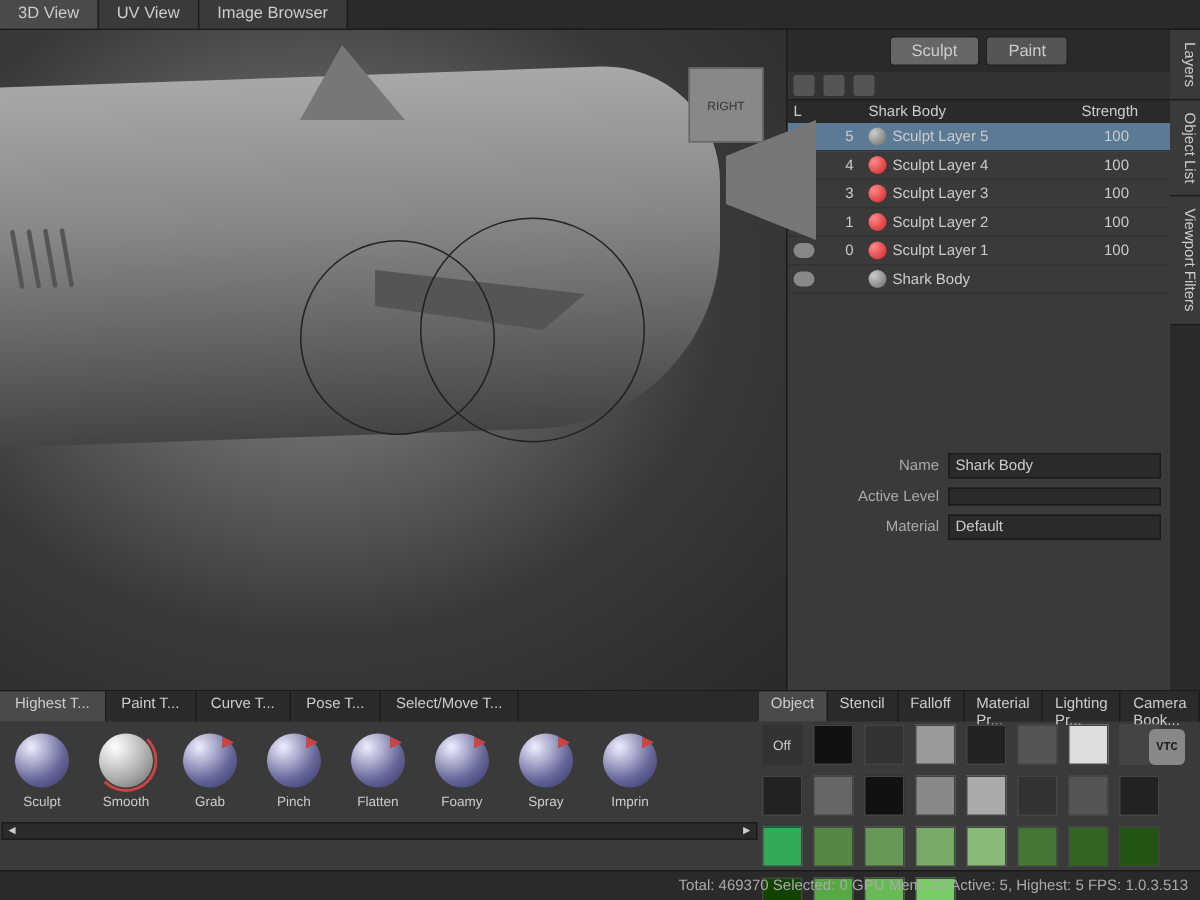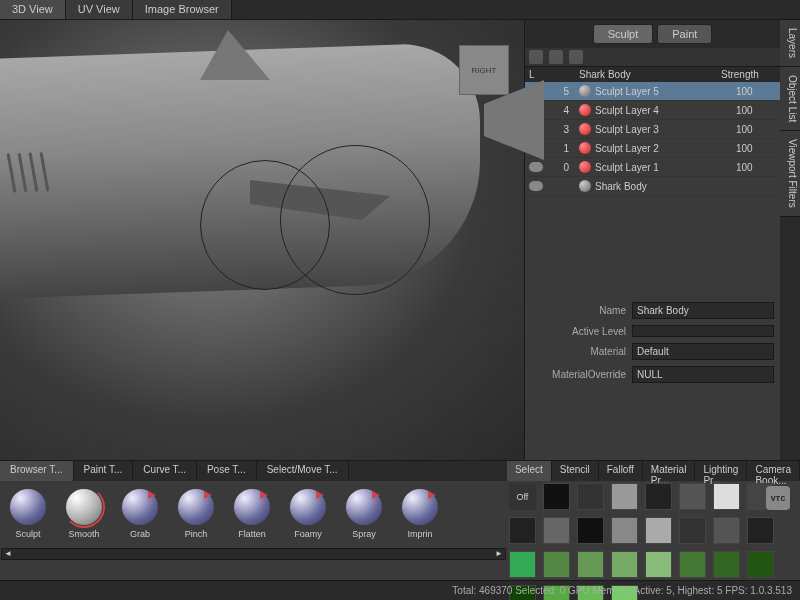--- a/index.html
+++ b/index.html
@@ -177,38 +177,34 @@
           <div class="prop-value">Shark Body</div>
         </div>
         <div class="prop-row">
           <div class="prop-label">Active Level</div>
           <div class="prop-slider"></div>
         </div>
         <div class="prop-row">
           <div class="prop-label">Material</div>
           <div class="prop-value">Default</div>
         </div>
-        <div class="prop-row">
-          <div class="prop-label">MaterialOverride</div>
-          <div class="prop-value">NULL</div>
-        </div>
       </div>
     </div>
     <div class="side-tabs">
       <div class="side-tab">Layers</div>
       <div class="side-tab">Object List</div>
       <div class="side-tab">Viewport Filters</div>
     </div>
   </div>
 </div>
 
 <div class="bottom-area">
   <div class="tool-palette">
     <div class="tool-tabs">
-      <div class="tool-tab active">Browser T...</div>
+      <div class="tool-tab active">Highest T...</div>
       <div class="tool-tab">Paint T...</div>
       <div class="tool-tab">Curve T...</div>
       <div class="tool-tab">Pose T...</div>
       <div class="tool-tab">Select/Move T...</div>
     </div>
     <div class="tool-icons" id="tool-icons">
         <div class="tool-item">
           <div class="tool-ball "></div>
           <div class="tool-label">Sculpt</div>
         </div>
@@ -252,21 +248,21 @@
           </div>
           <div class="tool-label">Imprin</div>
         </div>
       </div>
     <div class="scroll-row">
         <div class="hscroll"></div>
       </div>
   </div>
   <div class="stamp-area">
     <div class="stamp-tabs">
-      <div class="stamp-tab active">Select</div>
+      <div class="stamp-tab active">Object</div>
       <div class="stamp-tab">Stencil</div>
       <div class="stamp-tab">Falloff</div>
       <div class="stamp-tab">Material Pr...</div>
       <div class="stamp-tab">Lighting Pr...</div>
       <div class="stamp-tab">Camera Book...</div>
     </div>
     <div class="stamp-grid" id="stamp-grid">
         <div class="stamp-off">Off</div>
         <div class="stamp-cell" style="background: rgb(17, 17, 17);"></div>
         <div class="stamp-cell" style="background: rgb(51, 51, 51);"></div>

